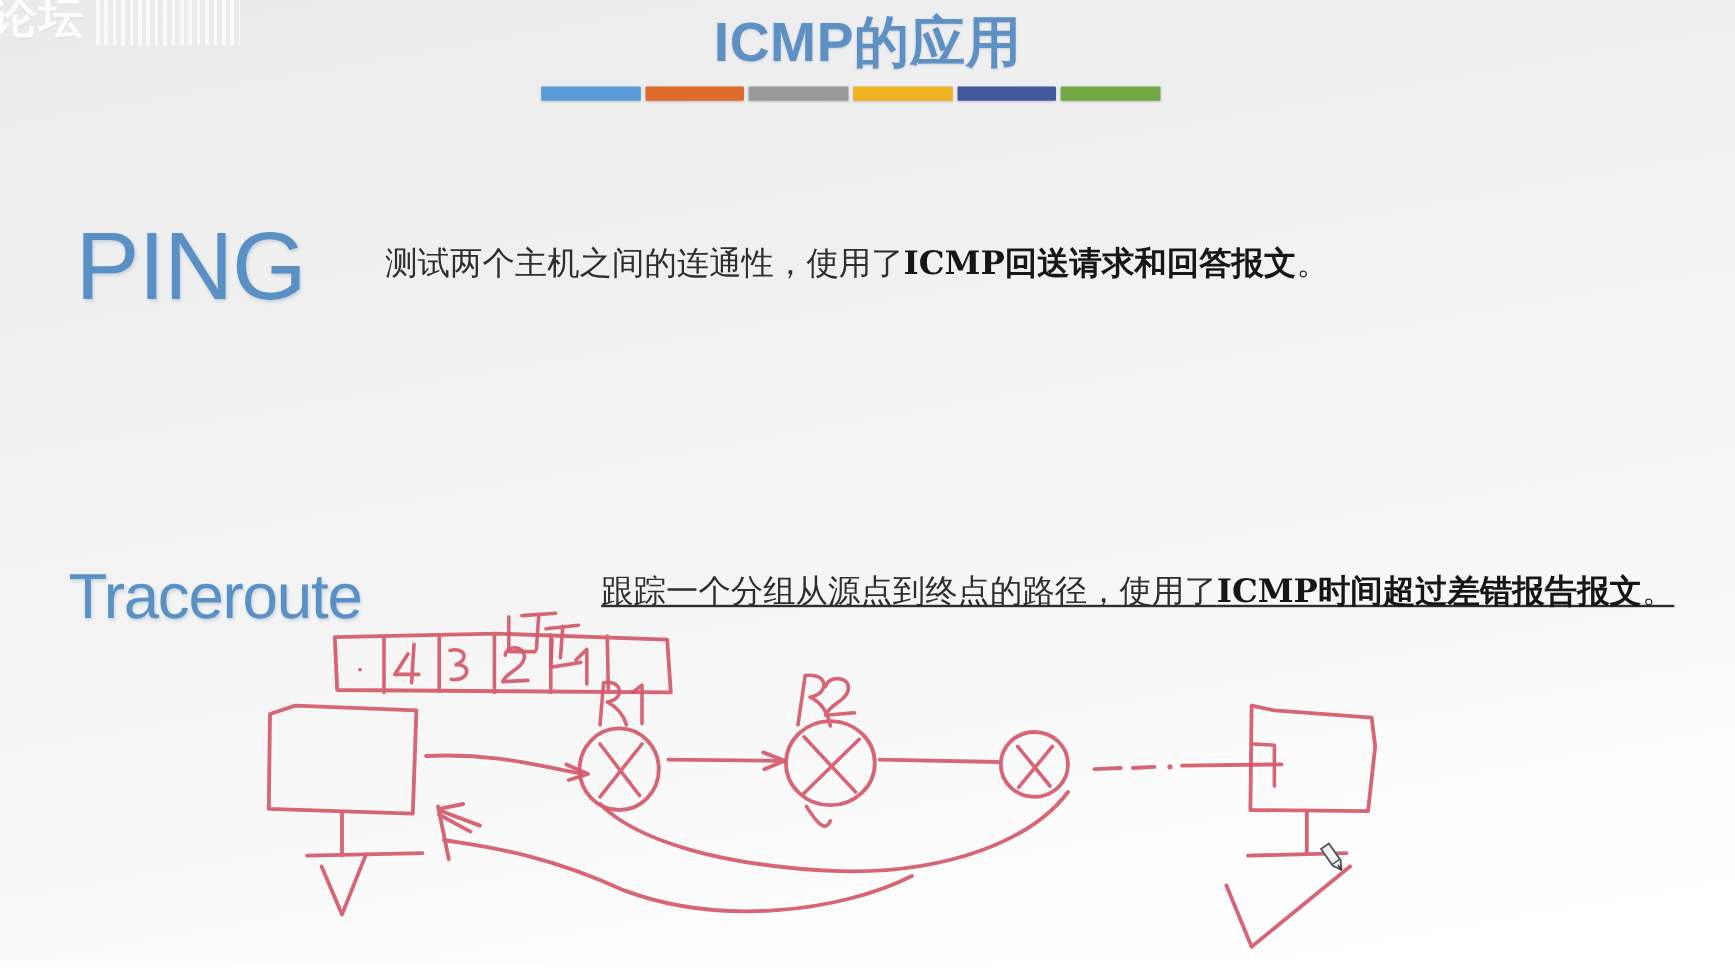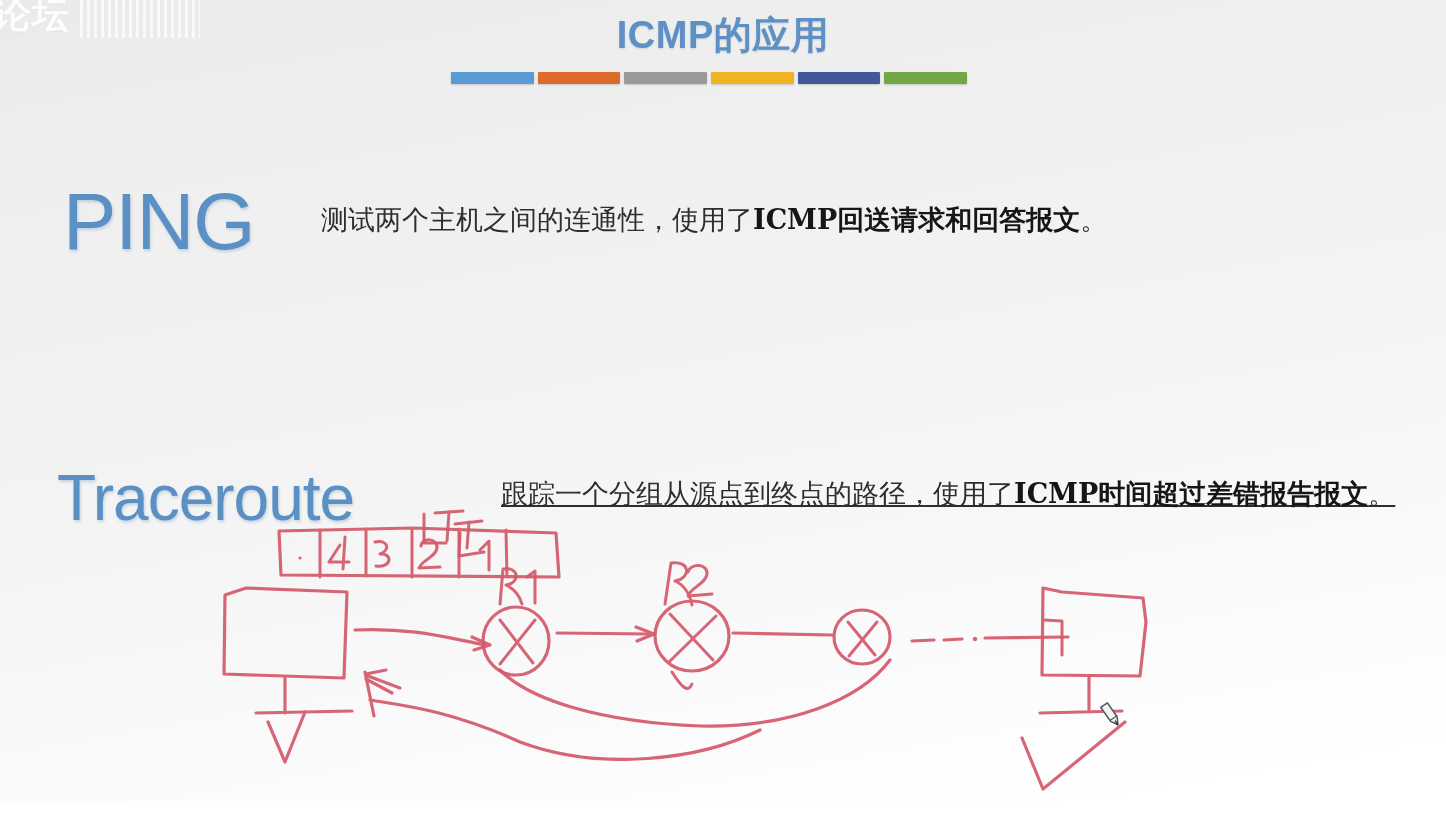--- a/index.html
+++ b/index.html
@@ -57,21 +57,21 @@
 
   
   #title-block {
     position: absolute;
     left: 0;
     top: 10px;
     width: 1446px;
     text-align: center;
   }
   #title-text {
-    font-size: 38px;
+    font-size: 46px;
     font-weight: 700;
     color: #5e90c4;
     letter-spacing: 0.5px;
     text-shadow: 0 1px 2px rgba(120,150,180,0.32);
     line-height: 50px;
   }
   #title-rule {
     position: absolute;
     left: 451px;
     top: 72px;
@@ -107,21 +107,21 @@
   }
   #ping-kw {
     left: 14px;
     top: 0px;
     font-size: 80px;
     line-height: 92px;
   }
   #trace-kw {
     left: 8px;
     top: 0px;
-    font-size: 64px;
+    font-size: 53px;
     line-height: 92px;
   }
 
   .desc {
     position: absolute;
     font-family: "DejaVu Serif", "Liberation Serif", serif;
     font-size: 27px;
     color: #2e2e2e;
     white-space: nowrap;
     line-height: 40px;

